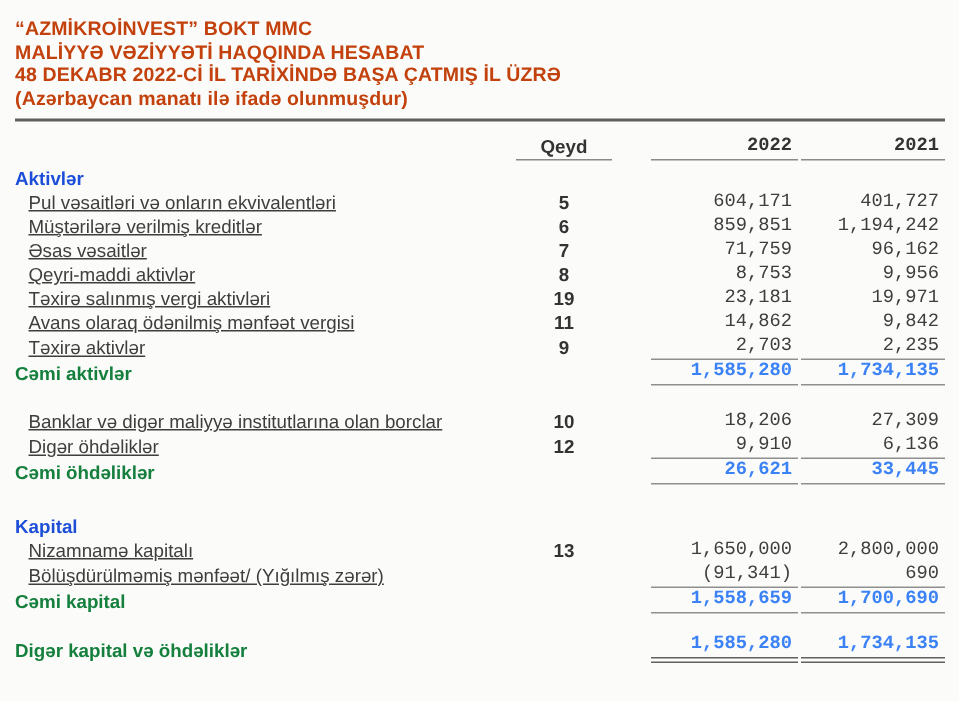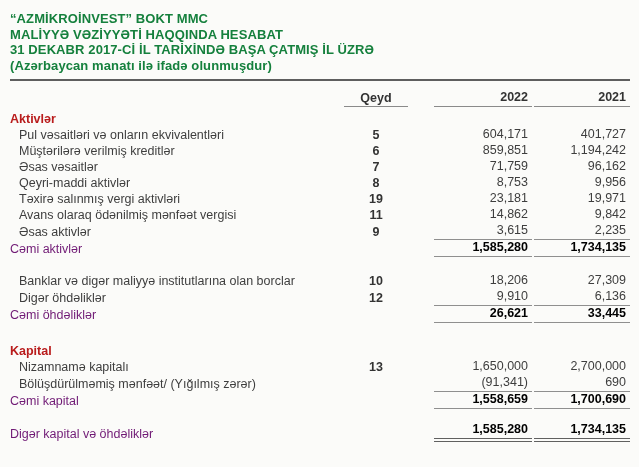--- a/index.html
+++ b/index.html
@@ -5,56 +5,56 @@
   html,body{margin:0;padding:0;}
   body{
     width:639px;height:467px;
     background:#fbfbf9;
     font-family:"Liberation Sans","DejaVu Sans",sans-serif;
     color:#3e3e3e;
     overflow:hidden;
   }
   .page{box-sizing:border-box;width:639px;height:467px;padding:11px 9px 0 10px;}
   .doc-header .t{
-    font-weight:bold;font-size:13px;line-height:15.5px;color:#15803d;
+    font-weight:bold;font-size:13px;line-height:15.5px;color:#c2410c;
     letter-spacing:.1px;white-space:nowrap;
   }
   .rule{border-top:2px solid #5e5e5e;margin-top:6px;height:0;}
   table.bs{border-collapse:collapse;width:100%;font-size:12.5px;table-layout:fixed;}
   table.bs td{padding:0;vertical-align:bottom;line-height:15px;height:15px;white-space:nowrap;}
   col.c-label{width:330px;}
   col.c-note{width:72px;}
   col.c-y1{width:120px;}
   col.c-y2{width:98px;}
   tr.hdr td{height:26px;font-weight:bold;color:#333;}
-  tr.sec td{font-weight:bold;color:#b91c1c;padding-top:3px;height:17px;margin-top:12px;}
-  tr.item td.lbl{padding-left:9px;}
-  tr.total td.lbl{font-weight:normal;color:#701a75;}
-  tr.total .num,tr.total .num2{font-weight:bold;color:#000000;}
+  tr.sec td{font-weight:bold;color:#1d4ed8;padding-top:3px;height:17px;margin-top:12px;}
+  tr.item td.lbl{padding-left:9px;text-decoration:underline;}
+  tr.total td.lbl{font-weight:bold;color:#15803d;}
+  tr.total .num,tr.total .num2{font-weight:bold;color:#3b82f6;}
   td.note{text-align:center;}
   .nb{display:inline-block;min-width:64px;text-align:center;font-weight:bold;color:#333;}
-  td.val{text-align:right;padding-right:14px;}
+  td.val{text-align:right;padding-right:14px;font-family:Liberation Mono, monospace;}
   td.v2{padding-right:0;}
   .num{display:inline-block;width:94px;padding-right:4px;text-align:right;padding-bottom:1px;}
   .num2{display:inline-block;width:92px;padding-right:4px;text-align:right;padding-bottom:1px;}
   .hl{border-bottom:1.5px solid #8a8a8a;font-weight:bold;color:#333;}
   tr.u .num,tr.u .num2{border-bottom:1px solid #8f8f8f;}
   tr.uu .num,tr.uu .num2{border-bottom:4px double #606060;}
   tr.gap td{height:16px;}
   tr.gap2 td{height:13px;}
 </style>
 </head>
 <body>
 
 <div class="page">
 
   <header class="doc-header">
     <div class="t">“AZMİKROİNVEST” BOKT MMC</div>
     <div class="t">MALİYYƏ VƏZİYYƏTİ HAQQINDA HESABAT</div>
-    <div class="t">31 DEKABR 2017-Cİ İL TARİXİNDƏ BAŞA ÇATMIŞ İL ÜZRƏ</div>
+    <div class="t">48 DEKABR 2022-Cİ İL TARİXİNDƏ BAŞA ÇATMIŞ İL ÜZRƏ</div>
     <div class="t">(Azərbaycan manatı ilə ifadə olunmuşdur)</div>
   </header>
 
   <div class="rule"></div>
 
   <table class="bs">
     <colgroup>
         <col class="c-label">
         <col class="c-note">
         <col class="c-y1">
@@ -103,23 +103,23 @@
       <td class="val"><span class="num">23,181</span></td>
       <td class="val v2"><span class="num2">19,971</span></td>
     </tr>
     <tr class="item">
       <td class="lbl">Avans olaraq ödənilmiş mənfəət vergisi</td>
       <td class="note"><span class="nb">11</span></td>
       <td class="val"><span class="num">14,862</span></td>
       <td class="val v2"><span class="num2">9,842</span></td>
     </tr>
     <tr class="item u">
-      <td class="lbl">Əsas aktivlər</td>
+      <td class="lbl">Təxirə aktivlər</td>
       <td class="note"><span class="nb">9</span></td>
-      <td class="val"><span class="num">3,615</span></td>
+      <td class="val"><span class="num">2,703</span></td>
       <td class="val v2"><span class="num2">2,235</span></td>
     </tr>
     <tr class="total u">
       <td class="lbl">Cəmi aktivlər</td>
       <td class="note"></td>
       <td class="val"><span class="num">1,585,280</span></td>
       <td class="val v2"><span class="num2">1,734,135</span></td>
     </tr>
 
     <tr class="gap">
@@ -149,21 +149,21 @@
           <td colspan="4"></td>
         </tr>
 
     <tr class="sec">
       <td colspan="4">Kapital</td>
     </tr>
     <tr class="item">
       <td class="lbl">Nizamnamə kapitalı</td>
       <td class="note"><span class="nb">13</span></td>
       <td class="val"><span class="num">1,650,000</span></td>
-      <td class="val v2"><span class="num2">2,700,000</span></td>
+      <td class="val v2"><span class="num2">2,800,000</span></td>
     </tr>
     <tr class="item u">
       <td class="lbl">Bölüşdürülməmiş mənfəət/ (Yığılmış zərər)</td>
       <td class="note"><span class="nb"></span></td>
       <td class="val"><span class="num">(91,341)</span></td>
       <td class="val v2"><span class="num2">690</span></td>
     </tr>
     <tr class="total u">
       <td class="lbl">Cəmi kapital</td>
       <td class="note"></td>

